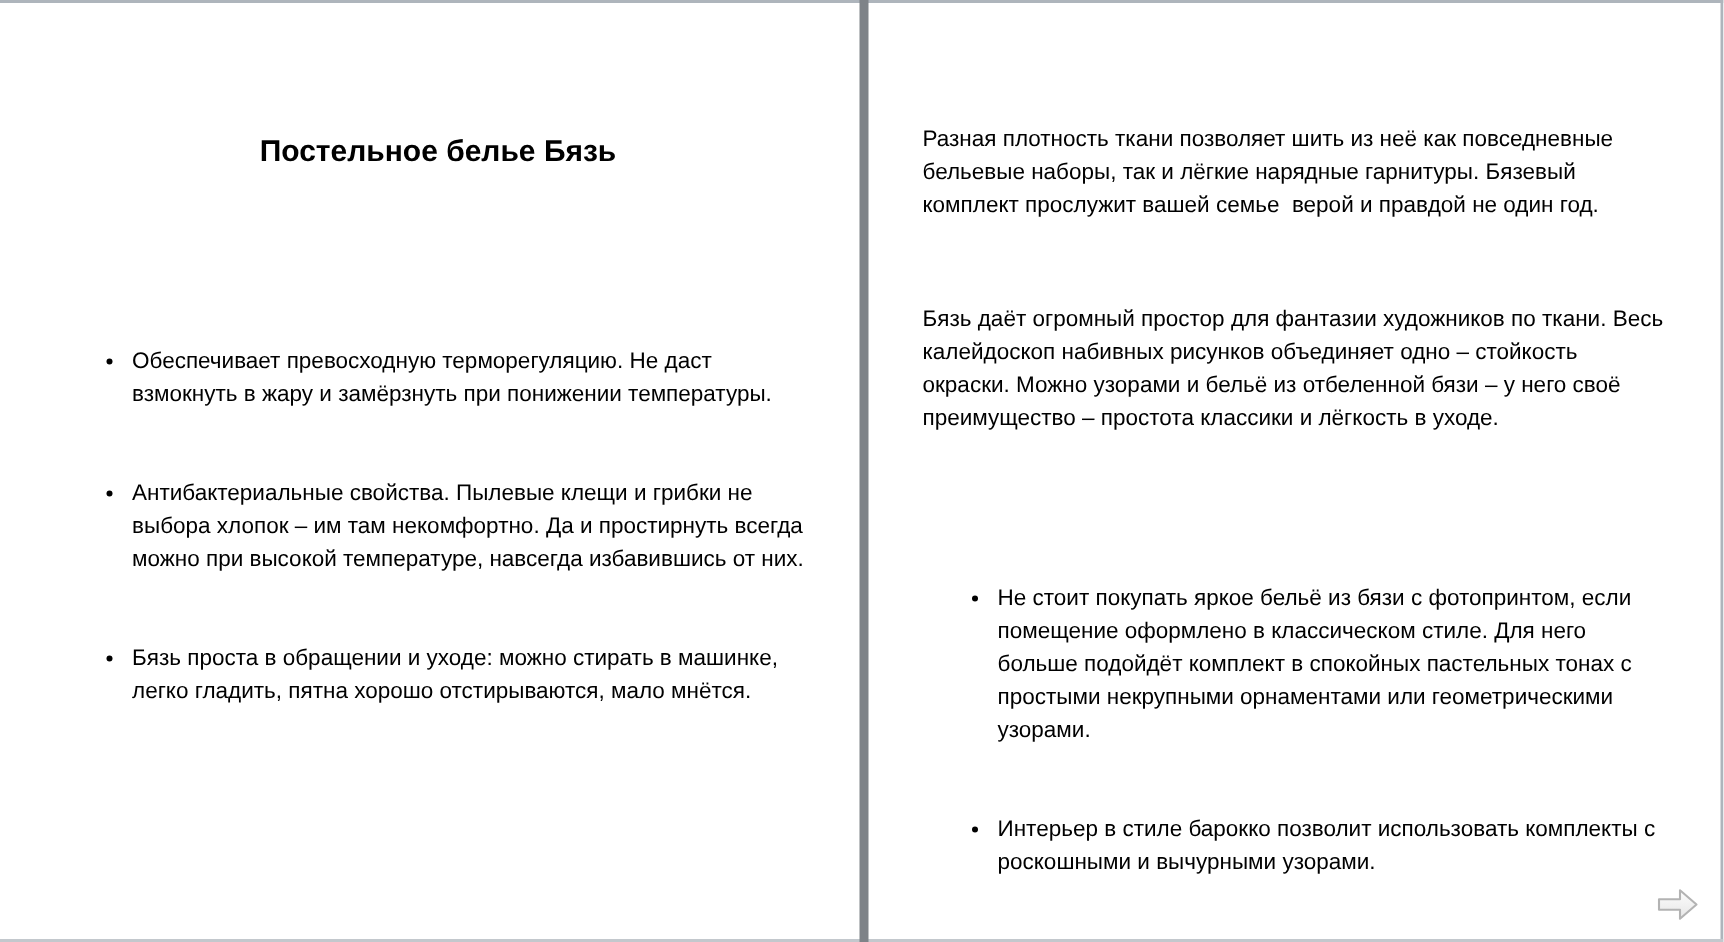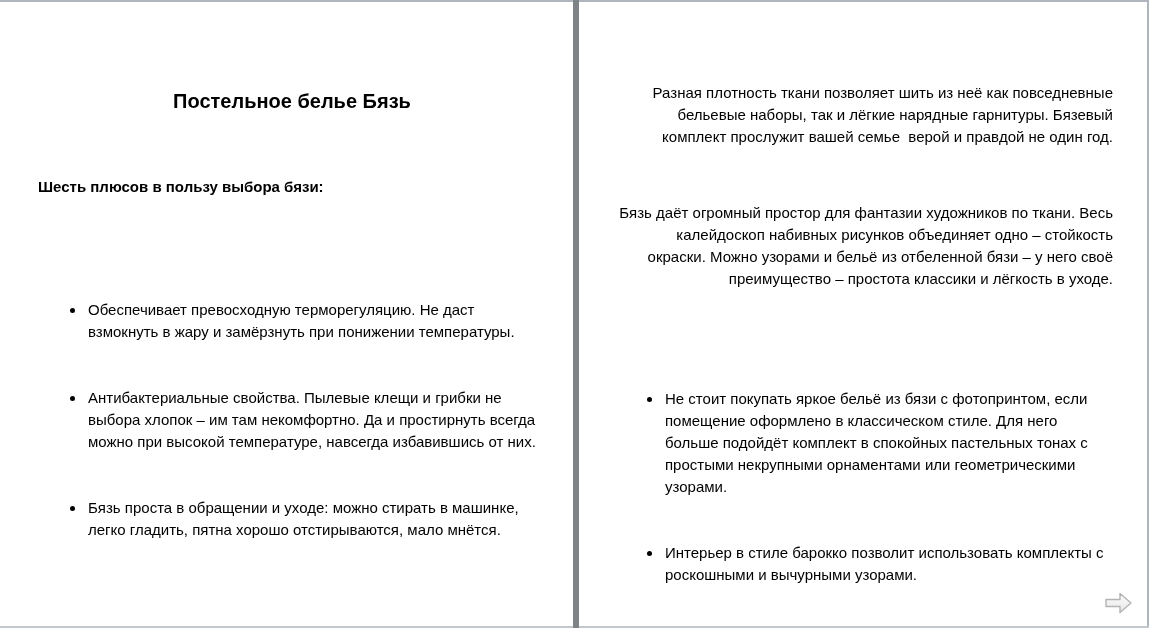--- a/index.html
+++ b/index.html
@@ -27,23 +27,23 @@
     position: absolute; top: 0;
     font-size: 15px; line-height: 22px;
     white-space: pre-wrap;
   }
   .col-left  { left: 0;   width: 573px; padding: 44px 27px 0 38px; }
   .col-right { left: 579px; width: 570px; padding: 38px 36px 0 36px; }
 
   .doc-title {
     font-size: 20px; line-height: 26px;
     font-weight: bold; text-align: center;
-    margin: 0 0 12px 0;
+    margin: 0 0 28px 0;
   }
-  .doc-col p { margin: 0 0 10px 0; text-align: right; }
+  .doc-col p { margin: 0 0 10px 0; }
   .doc-heading {
     font-size: 15px; line-height: 22px;
     font-weight: bold;
     margin: 6px 0 13px 0;
   }
   .doc-list {
     margin: 0; padding: 0 0 0 48px;
     list-style: disc outside;
   }
   .doc-list li { margin: 0; padding-left: 2px; }
@@ -58,21 +58,20 @@
 <body>
 
 <div class="edge edge-top"></div>
 <div class="edge edge-right"></div>
 <div class="edge edge-bottom"></div>
 
 <div class="page-divider"></div>
 
 <div class="doc-col col-left">
   <h1 class="doc-title">Постельное белье Бязь</h1>
-  <h2 class="doc-heading">Шесть плюсов в пользу выбора бязи:</h2>
   <ul class="doc-list">
     <li>Обеспечивает превосходную терморегуляцию. Не даст взмокнуть в жару и замёрзнуть при понижении температуры.</li>
     <li>Антибактериальные свойства. Пылевые клещи и грибки не выбора хлопок – им там некомфортно. Да и простирнуть всегда можно при высокой температуре, навсегда избавившись от них.</li>
     <li>Бязь проста в обращении и уходе: можно стирать в машинке, легко гладить, пятна хорошо отстирываются, мало мнётся.</li>
     
     
     
   </ul>
 </div>
 

